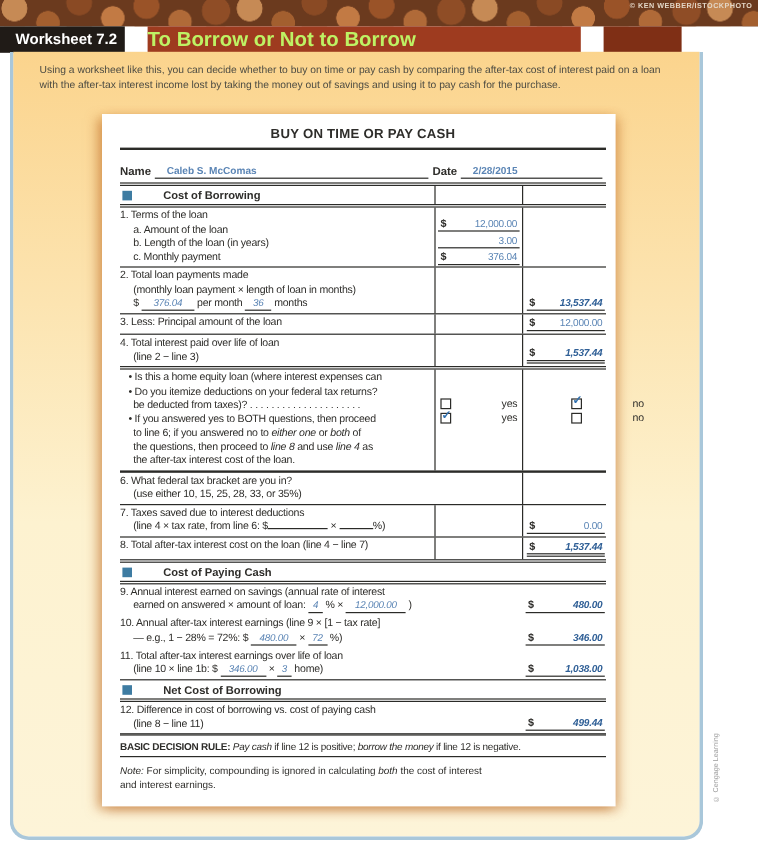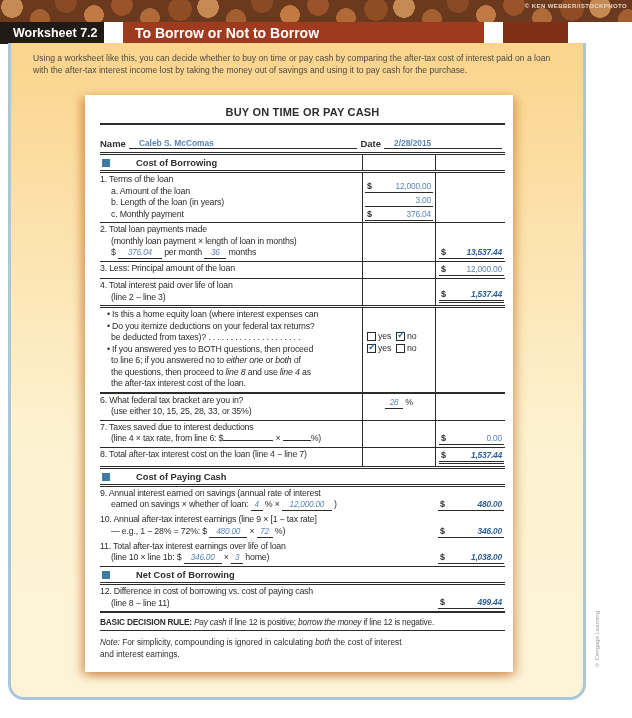--- a/index.html
+++ b/index.html
@@ -17,22 +17,22 @@
       radial-gradient(circle 10px at 150px 18px,#b06a38 96%, transparent),
       radial-gradient(circle 12px at 180px 9px, #8f4d26 96%, transparent);
     background-size:196px 22px;background-repeat:repeat-x;}
   .credit{position:absolute;top:3px;right:5px;font-size:6px;color:#e3d6c6;
           letter-spacing:.4px;font-weight:bold;}
 
   
   .bar{position:absolute;left:0;top:22px;width:568px;height:22px;display:flex;gap:19px;}
   .bar-dark{width:104px;background:#201b17;color:#fff;font-weight:bold;font-size:12.5px;
             display:flex;align-items:center;padding-left:13px;box-sizing:border-box;}
-  .bar-brick{flex:1;background:#9e3b1f;color:#ffffff;font-weight:bold;font-size:14px;
-             display:flex;align-items:center;padding-left:12px;}
+  .bar-brick{flex:1;background:#9e3b1f;color:#bef264;font-weight:bold;font-size:17px;
+             display:flex;align-items:center;}
   .bar-cap{width:65px;background:#7f2f15;}
 
   
   .tan{position:absolute;left:8px;top:43px;width:578px;height:657px;box-sizing:border-box;
        background:linear-gradient(#fbd48d,#fdf2d0 60%,#fdf4d8);
        border:3px solid #a9c7da;border-top:none;border-radius:0 0 16px 16px;}
   .intro{margin:9px 22px 0 22px;font-size:8.6px;line-height:12px;color:#4c4b42;}
 
   
   .card{position:absolute;left:85px;top:95px;width:428px;height:577px;background:#fff;
@@ -77,21 +77,21 @@
   .h{color:#5b85b5;font-size:8.4px;}
   .hb{font-style:italic;color:#2f5f96;font-weight:bold;font-size:8.4px;}
   .hu{font-style:italic;color:#5b85b5;font-size:8.2px;display:inline-block;
       border-bottom:1px solid #2b2b28;text-align:center;line-height:10px;}
   .bl{display:inline-block;border-bottom:1px solid #2b2b28;line-height:10px;}
   .i{font-style:italic;}
   .b{font-weight:bold;}
 
   
   .cbpad{padding-top:23px;justify-content:flex-start;}
-  .cbline{display:flex;align-items:center;line-height:11.5px;font-size:8.8px;padding-left:2px;}
+  .cbline{display:flex;align-items:center;line-height:11.5px;font-size:8.8px;padding-left:2px;gap:40px;}
   .cb{width:7px;height:7px;border:1px solid #2b2b28;display:inline-block;position:relative;
       margin-right:2px;flex:0 0 auto;}
   .cb.ck::after{content:"\2713";position:absolute;left:0;top:-4px;color:#2f6fae;
       font-weight:bold;font-size:10px;}
   .cbl{margin-right:5px;}
   .pct{text-align:center;padding:3px 0 0 0;font-size:8.8px;}
   .c2.top{justify-content:flex-start;}
 
   .decision{border-top:1px solid #2b2b28;border-bottom:1px solid #2b2b28;
             padding:4px 0 3px 0;font-size:8.3px;letter-spacing:-.2px;}
@@ -230,23 +230,20 @@
         </div>
       </div>
       <div class="c3"></div>
     </div>
 
     <div class="row t2">
       <div class="c1">
         <div class="ln"><span>6. What federal tax bracket are you in?</span></div>
         <div class="ln ind"><span>(use either 10, 15, 25, 28, 33, or 35%)</span></div>
       </div>
-      <div class="c2 top">
-        <div class="pct"><span class="hu" style="min-width: 18px;">28</span><span> %</span></div>
-      </div>
       <div class="c3"></div>
     </div>
 
     <div class="row">
       <div class="c1">
         <div class="ln"><span>7. Taxes saved due to interest deductions</span></div>
         <div class="ln ind"><span>(line 4 × tax rate, from line 6:  $</span><span class="bl" style="min-width: 50px;"></span><span> × </span><span class="bl" style="min-width: 28px;"></span><span>%)</span></div>
       </div>
       <div class="c2"></div>
       <div class="c3">
@@ -273,21 +270,21 @@
     <div class="sec">
       <div class="s1c">
           <span class="sq"></span>
           <span>Cost of Paying Cash</span>
         </div>
     </div>
 
     <div class="row nt">
       <div class="c1">
         <div class="ln"><span>9. Annual interest earned on savings (annual rate of interest</span></div>
-        <div class="ln ind"><span>earned on savings × whether of loan: </span><span class="hu" style="min-width: 12px;">4</span><span> % × </span><span class="hu" style="min-width: 50px;">12,000.00</span><span> )</span></div>
+        <div class="ln ind"><span>earned on answered × amount of loan: </span><span class="hu" style="min-width: 12px;">4</span><span> % × </span><span class="hu" style="min-width: 50px;">12,000.00</span><span> )</span></div>
       </div>
       <div class="c3 nl">
         <div class="money">
             <span class="ds">$</span>
             <span class="hb">480.00</span>
           </div>
       </div>
     </div>
 
     <div class="row nt">

